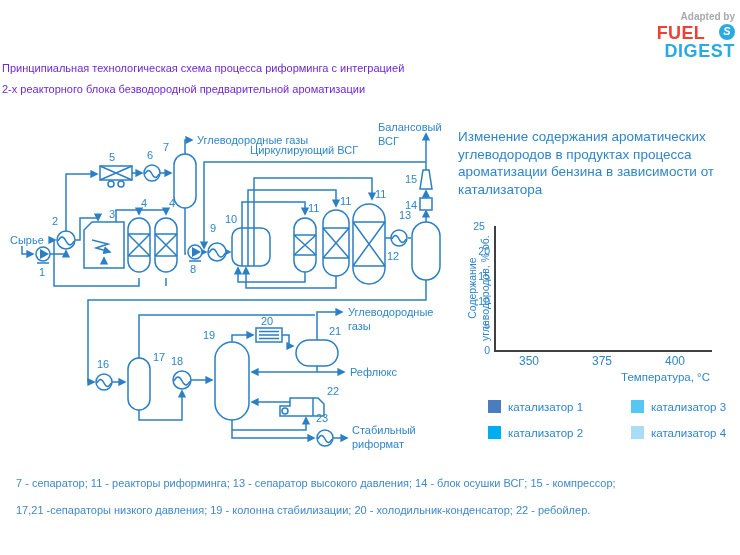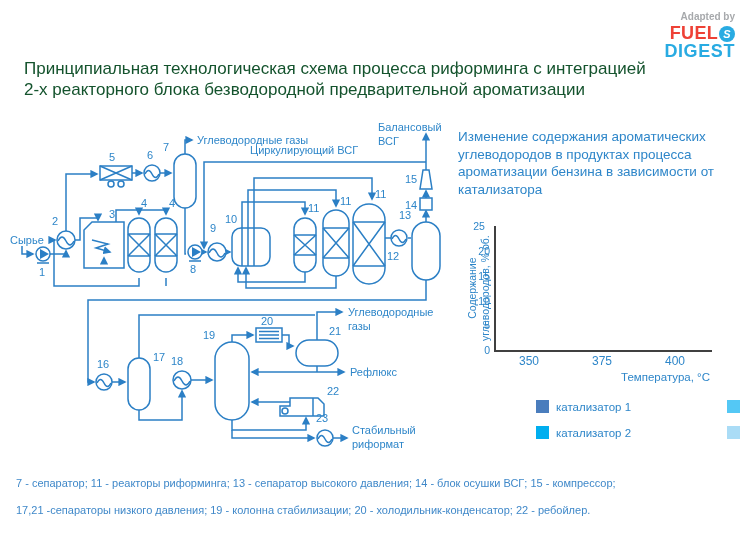--- a/index.html
+++ b/index.html
@@ -1,26 +1,26 @@
 <!DOCTYPE html>
 <html><head>
 <meta charset="utf-8">
 <style>
   html,body{margin:0;padding:0;background:#fff;}
   .page{position:relative;width:740px;height:555px;background:#fff;overflow:hidden;
         font-family:"Liberation Sans",sans-serif;padding-left:9px;}
   
   .logo{position:absolute;right:14px;top:12px;text-align:right;line-height:1.05;font-weight:bold;}
   .adapted{color:#a7a9ac;font-size:10px;margin-bottom:1px;}
-  .fuel-row{color:#ee4136;font-size:18px;letter-spacing:.3px;display:flex;align-items:flex-end;justify-content:flex-end;gap:1px;}
+  .fuel-row{color:#ee4136;font-size:18px;letter-spacing:.3px;display:flex;align-items:flex-start;justify-content:flex-end;gap:14px;}
   .s-icon{display:inline-flex;width:16px;height:16px;border-radius:50%;background:#29abe2;color:#fff;
           font-size:11px;font-weight:bold;align-items:center;justify-content:center;font-style:italic;}
   .digest{color:#29abe2;font-size:18px;letter-spacing:.6px;}
   
-  .main-title{position:absolute;left:24px;top:58px;width:640px;color:#14532d;font-size:17px;line-height:21px;}
+  .main-title{position:absolute;left:2px;top:58px;width:640px;color:#6d28d9;font-size:11px;line-height:21px;}
   
   .diagram{position:absolute;left:8px;top:118px;}
   svg text{fill:#2e86c9;font-family:"Liberation Sans",sans-serif;font-size:11px;}
   
   .chart-panel{position:absolute;left:458px;top:128px;width:276px;}
   .chart-title{color:#2e86c9;font-size:13.5px;line-height:1.3;margin-bottom:28px;}
   .chart{position:relative;height:164px;}
   .ylab{position:absolute;left:-41px;top:49px;width:124px;transform:rotate(-90deg);
         text-align:center;font-size:10.5px;line-height:1.25;color:#2e86c9;}
   .plot{position:absolute;left:36px;top:0;width:216px;height:124px;
@@ -28,21 +28,21 @@
   .ytick{position:absolute;left:-28px;width:22px;text-align:right;font-size:10.5px;color:#2e86c9;transform:translateY(6px);}
   .groups{display:flex;height:100%;align-items:flex-end;justify-content:space-between;padding:0 12px;}
   .group{display:flex;align-items:flex-end;gap:2px;}
   .bar{width:10px;}
   .cats{position:absolute;top:128px;left:36px;width:216px;display:flex;justify-content:space-between;
         padding:0 12px;box-sizing:border-box;}
   .cat{width:46px;text-align:center;font-size:12px;color:#2e86c9;}
   .xlab{position:absolute;top:145px;left:36px;width:216px;text-align:right;font-size:11.5px;color:#2e86c9;}
   .legend{display:grid;grid-template-rows:repeat(2,auto);grid-auto-flow:column;gap:13px 48px;
           margin:10px 0 0 30px;width:max-content;}
-  .leg-item{display:flex;align-items:center;gap:7px;font-size:11.5px;color:#2e86c9;margin-left:48px;}
+  .leg-item{display:flex;align-items:center;gap:7px;font-size:11.5px;color:#2e86c9;}
   .swatch{width:13px;height:13px;flex:0 0 13px;}
   
   .footnote{position:absolute;left:16px;top:470px;width:715px;color:#3f88c9;font-size:11px;line-height:27px;}
 </style>
 </head>
 <body>
 
 <div class="page">
 
   <div class="logo">

